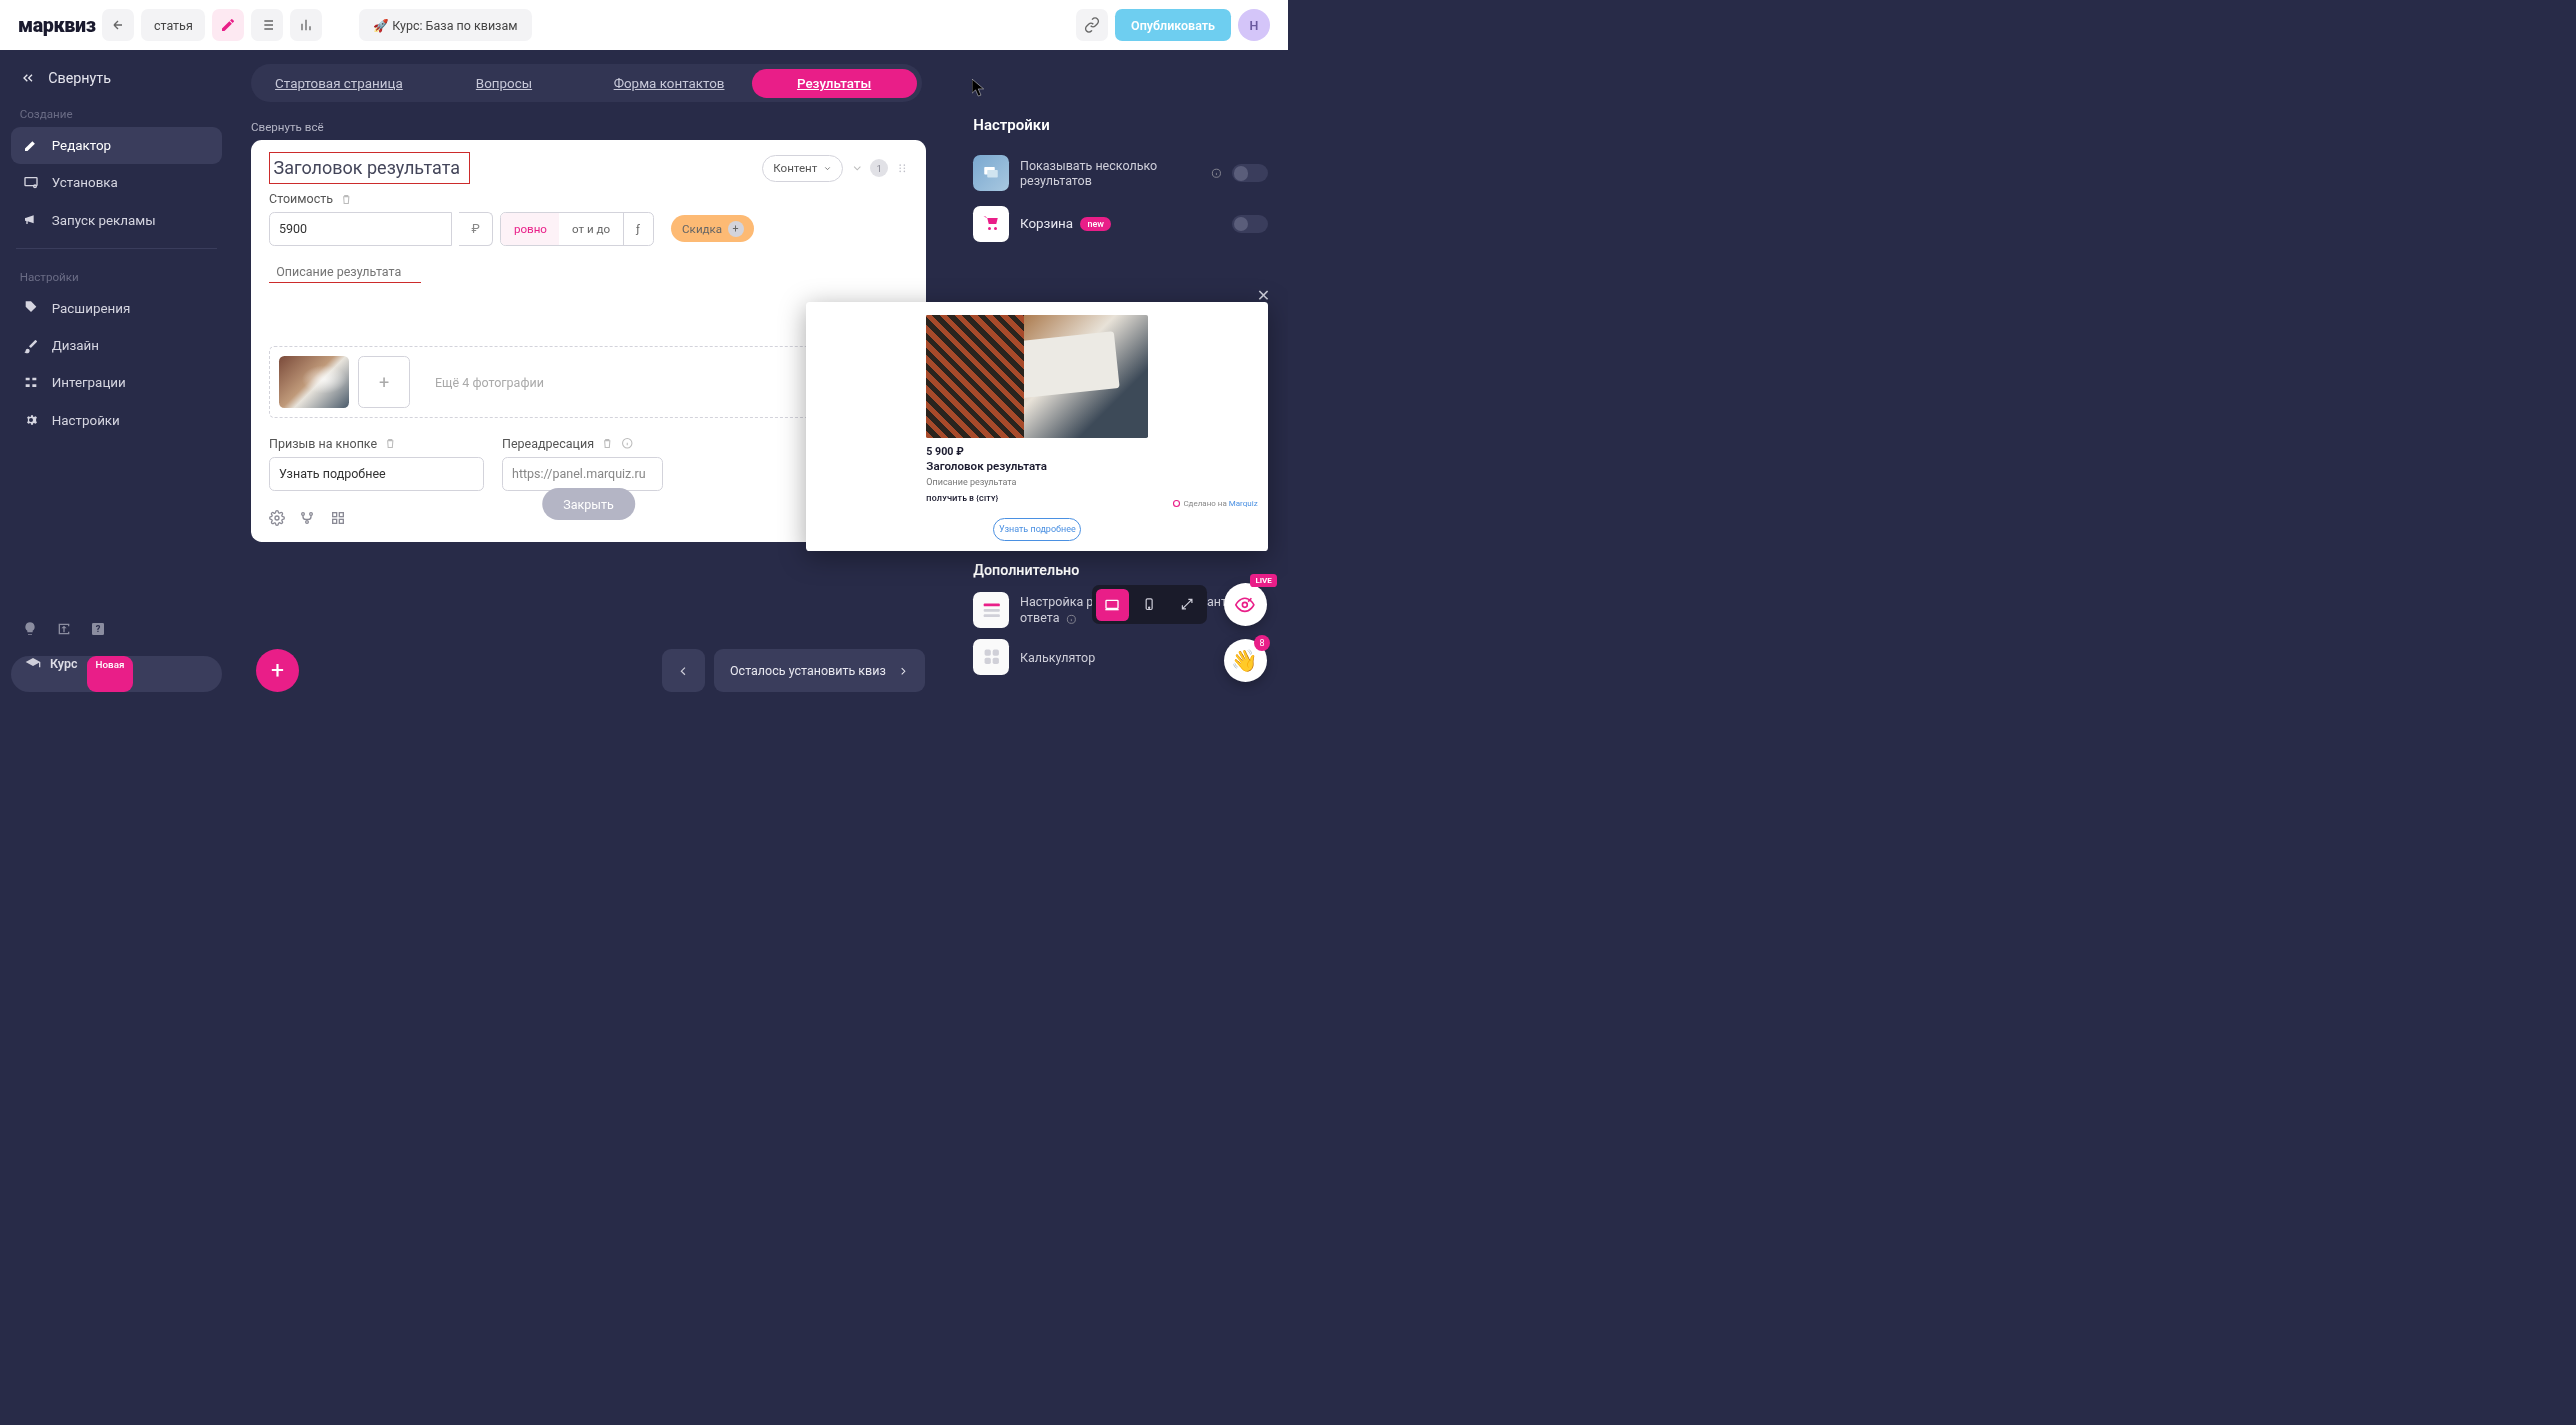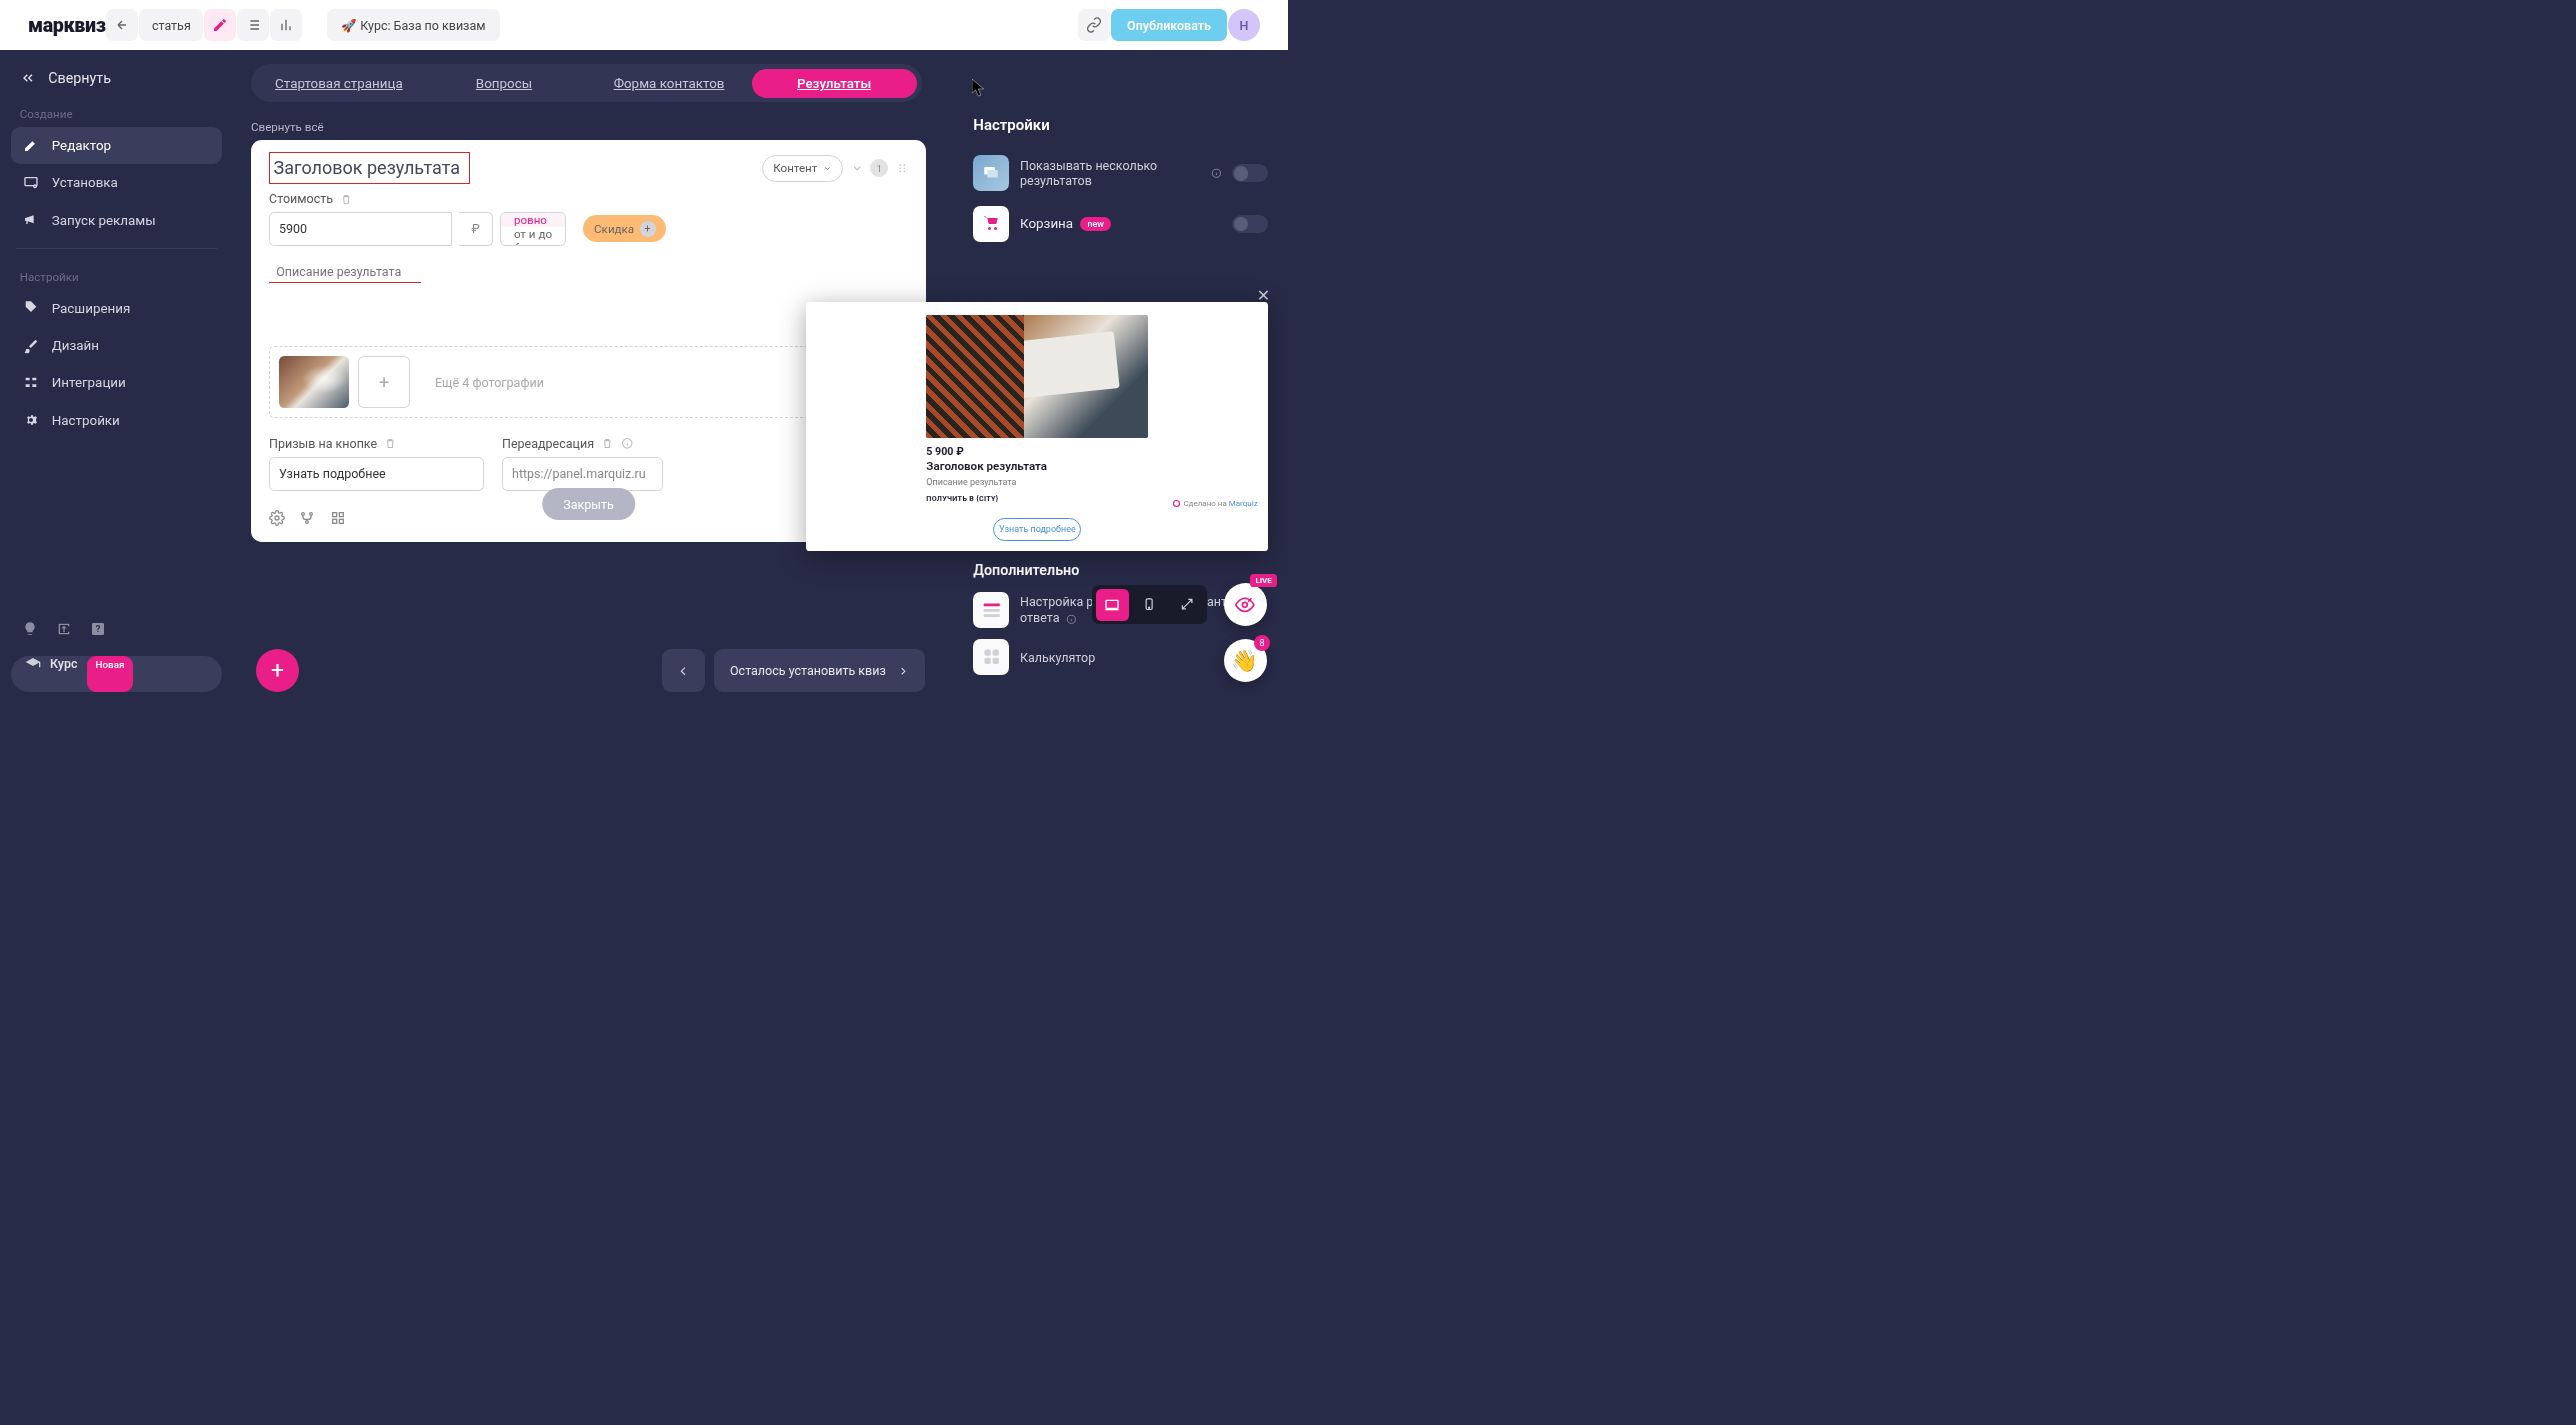--- a/index.html
+++ b/index.html
@@ -1,19 +1,19 @@
 <!DOCTYPE html>
 <html style="font-size:14.3px"><head>
 <meta charset="utf-8">
 <style>
 * { margin: 0; padding: 0; box-sizing: border-box; font-family: -apple-system, BlinkMacSystemFont, 'Segoe UI', Roboto, Arial, sans-serif; }
 body { background: #282b48; color: #fff; width: 1288px; height: 703px; overflow: hidden; position: relative; }
 
 
-.topbar { height: 50px; background: #fff; display: flex; align-items: center; padding: 0 28px; gap: 1px; justify-content: space-between; }
+.topbar { height: 50px; background: #fff; display: flex; align-items: center; padding: 0 18px; gap: 7px; justify-content: space-between; }
 .logo { font-weight: 900; font-size: 19.7px; color: #1a1a2e; letter-spacing: -0.4px; }
 .tb-btn { width: 32px; height: 32px; border-radius: 7.2px; display: flex; align-items: center; justify-content: center; background: #f3f3f5; color: #666; cursor: pointer; }
 .tb-chip { height: 32px; padding: 0 12.5px; border-radius: 7.2px; background: #f3f3f5; color: #444; display: flex; align-items: center; font-size: 12.5px; }
 .tb-btn.pink { color: #e91e88; background: #fde9f2; }
 .tb-course { height: 32px; padding: 0 14.3px; border-radius: 7.2px; background: #f3f3f5; display: flex; align-items: center; font-size: 12.5px; color: #444; }
 .tb-spacer { flex: 1; }
 .tb-link { width: 32px; height: 32px; border-radius: 7.2px; background: #f3f3f5; display: flex; align-items: center; justify-content: center; color: #666; }
 .tb-publish { height: 32px; padding: 0 16px; border-radius: 7.2px; background: #6ecef0; color: #fff; font-weight: 600; font-size: 12.5px; display: flex; align-items: center; cursor: pointer; }
 .tb-avatar { width: 32px; height: 32px; border-radius: 50%; background: #d4c5f9; color: #6b5aa0; display: flex; align-items: center; justify-content: center; font-weight: 600; font-size: 12.5px; }
 
@@ -43,21 +43,21 @@
 .card-head-right { margin-left: auto; display: flex; align-items: center; gap: 7.2px; }
 .content-dd { height: 27px; border: 0.9px solid #d3d3db; border-radius: 14.3px; padding: 0 10.7px; display: flex; align-items: center; gap: 5.4px; color: #555; font-size: 11.6px; cursor: pointer; }
 .num-badge { width: 18px; height: 18px; border-radius: 50%; background: #e1e1e6; color: #8a8a95; font-size: 9.8px; display: flex; align-items: center; justify-content: center; }
 .drag-dots { color: #bfbfc8; cursor: grab; }
 
 .row-label { display: flex; align-items: center; gap: 7.2px; font-size: 12.5px; color: #555; margin-bottom: 5.4px; }
 .row-price { display: flex; gap: 7.2px; align-items: center; margin-bottom: 12.5px; }
 .inp { height: 34px; border: 0.9px solid #d3d3db; border-radius: 5.4px; padding: 0 9px; font-size: 12.5px; color: #333; }
 .price-inp { width: 183px; border-top-right-radius:0; border-bottom-right-radius:0; }
 .cur { width: 34px; height: 34px; border: 0.9px solid #d3d3db; border-left:none; border-top-left-radius:0; border-bottom-left-radius:0; border-radius: 0 5.4px 5.4px 0; display: flex; align-items: center; justify-content: center; color: #888; font-size: 12.5px; }
-.seg { display: flex; border: 0.9px solid #d3d3db; border-radius: 5.4px; overflow: hidden; height: 34px; flex-direction: column; }
+.seg { display: flex; border: 0.9px solid #d3d3db; border-radius: 5.4px; overflow: hidden; height: 34px; }
 .seg div { padding: 0 12.5px; display: flex; align-items: center; font-size: 11.6px; color: #666; cursor: pointer; }
 .seg div.sel { color: #e91e88; background: #fdf2f7; }
 .seg .fx { border-left: 0.9px solid #d3d3db; }
 .discount { display: flex; align-items: center; gap: 5.4px; padding: 0 10.7px; height: 27px; border-radius: 14.3px; background: #fdba74; color: #666; font-size: 11.6px; cursor: pointer; margin-left: 10.7px; }
 .plus-circ { width: 16px; height: 16px; border-radius: 50%; background: #d3d3db; color: #666; display: flex; align-items: center; justify-content: center; font-size: 10.7px; }
 
 .desc-inp { border: none; border-bottom: 1.8px solid #cc2b2b; padding: 5.4px 7.2px 3.6px 7.2px; font-size: 12.5px; color: #555; width: 152px; margin-bottom: 63px; outline:none; }
 
 .thumbs-row { display: flex; gap: 9px; align-items: center; border: 0.9px dashed #d3d3db; border-radius: 5.4px; padding: 9px; margin-bottom: 18px; }
 .thumb { width: 70px; height: 52px; border-radius: 5.4px; background: linear-gradient(135deg, #7a4a3a 0%, #c09a7a 45%, #e8e4dc 55%, #4a5a6a 100%); position: relative; overflow:hidden;}

